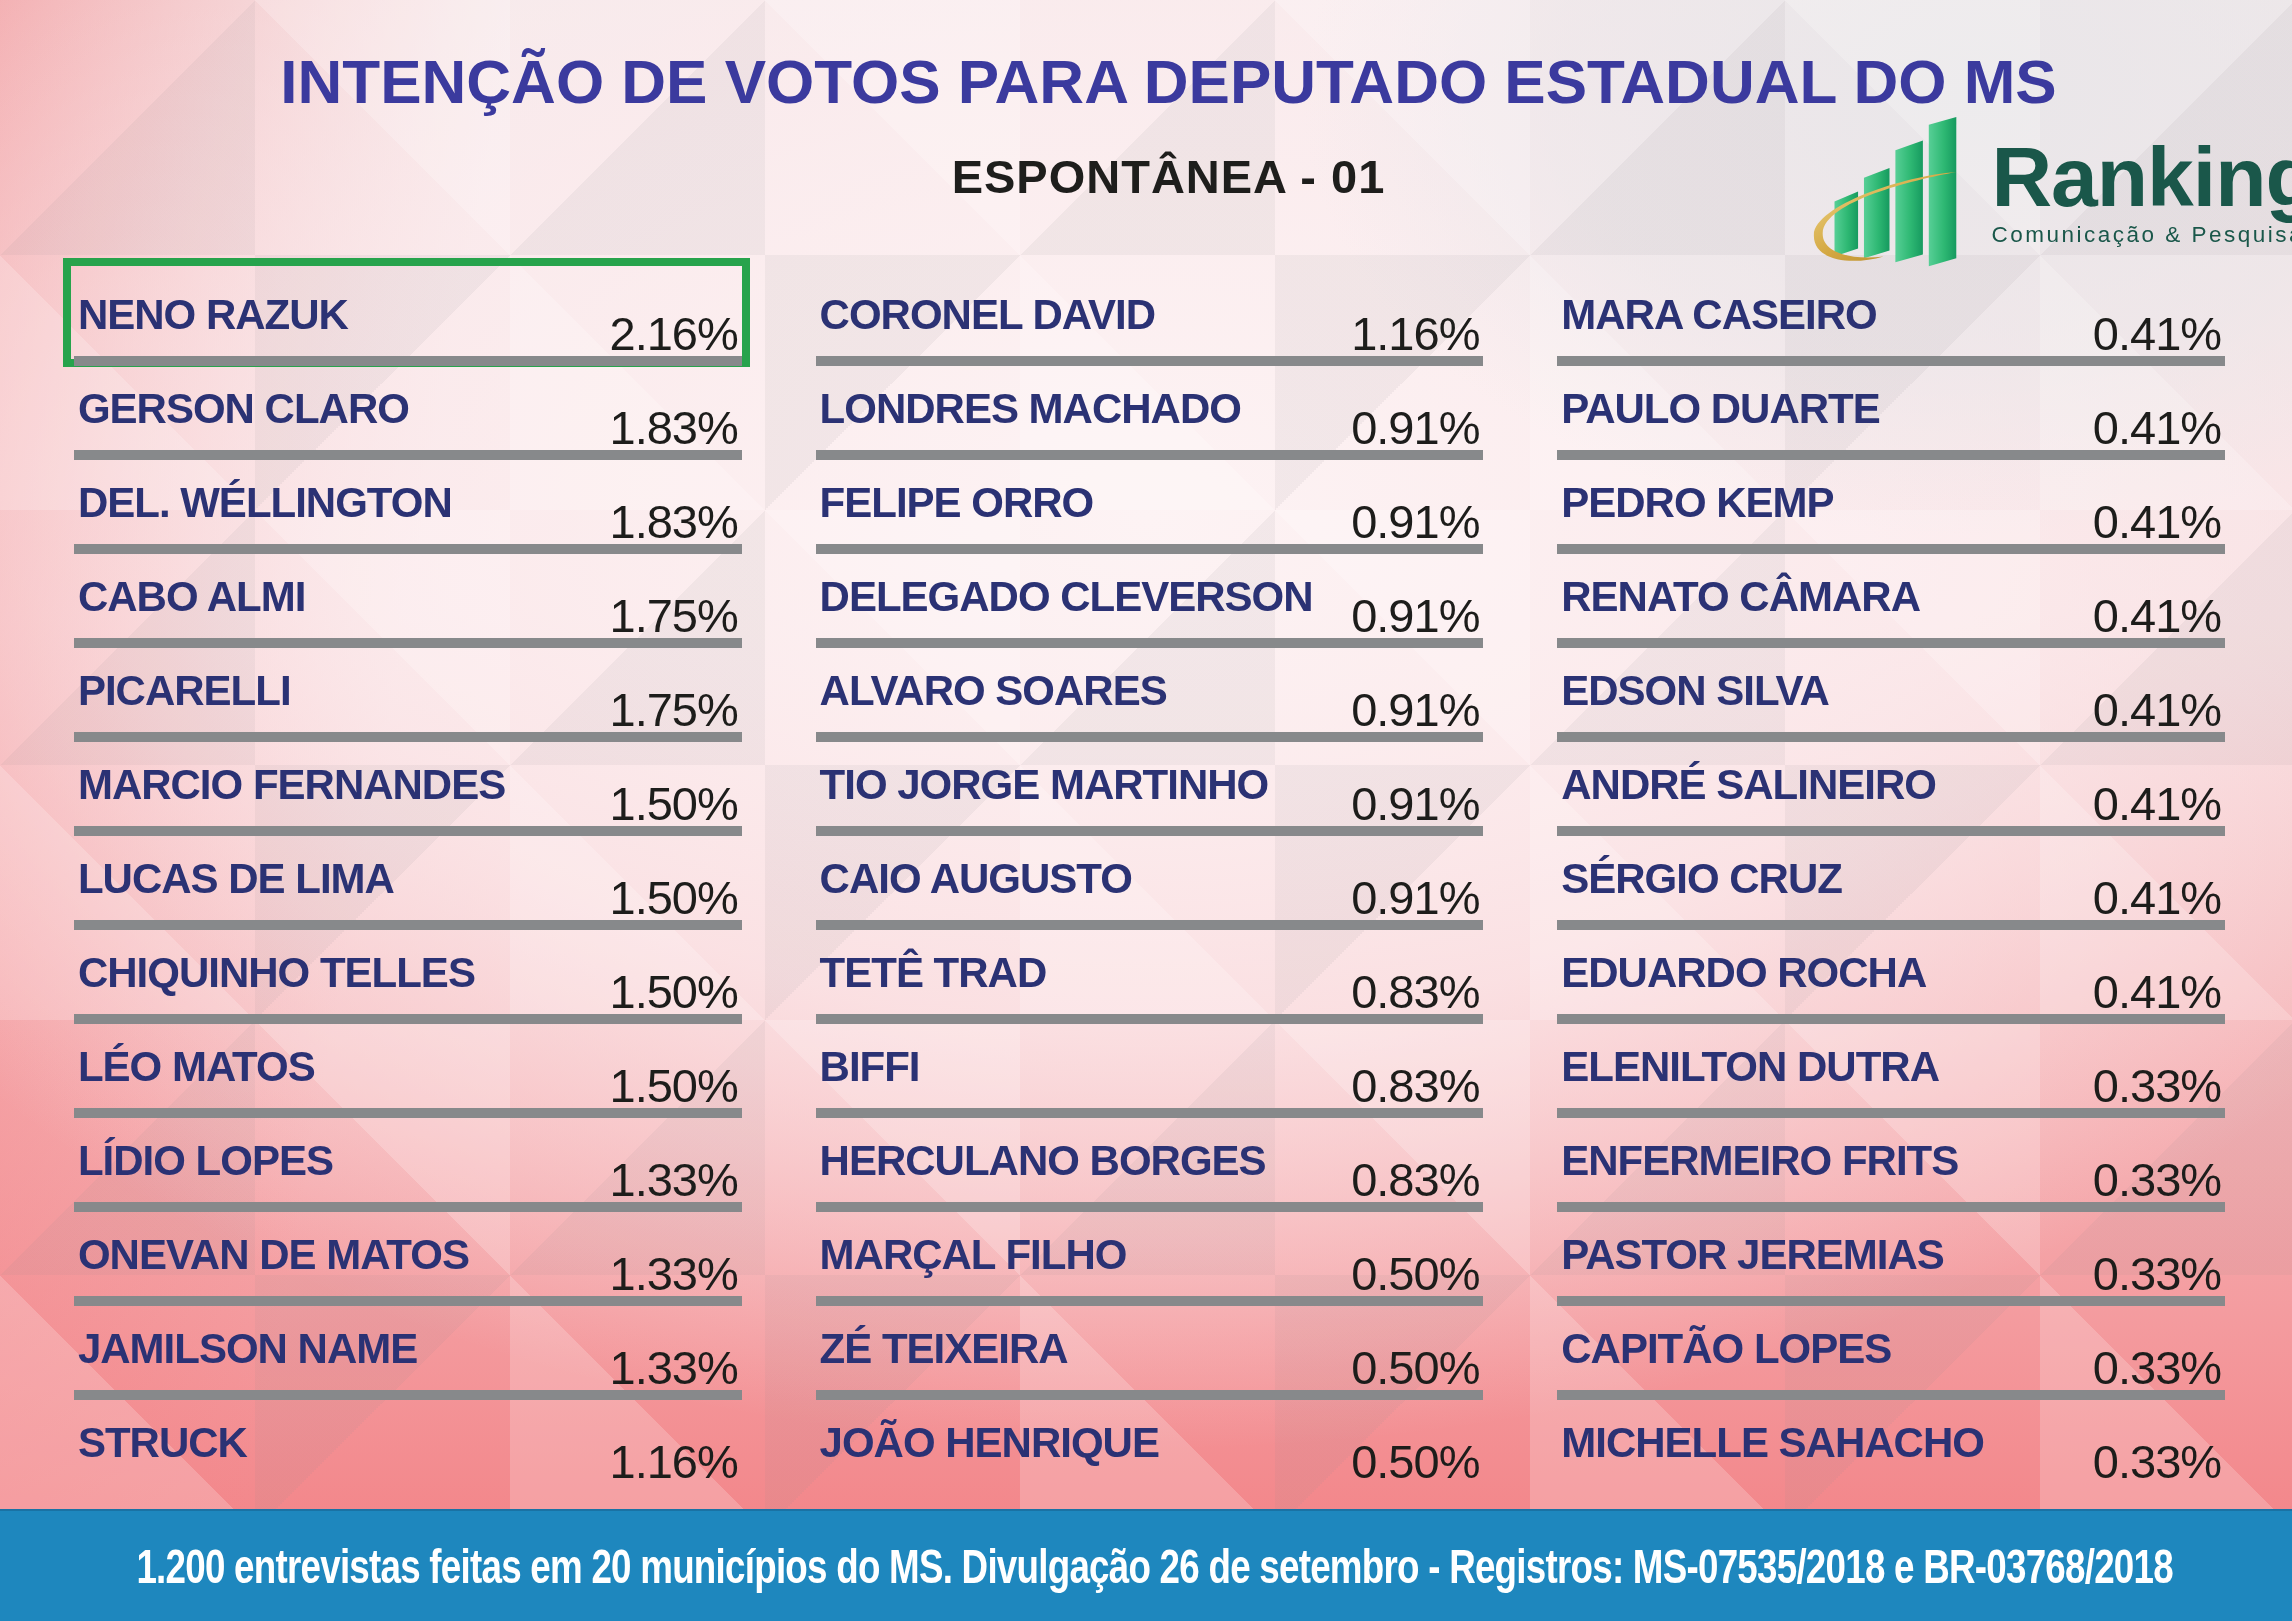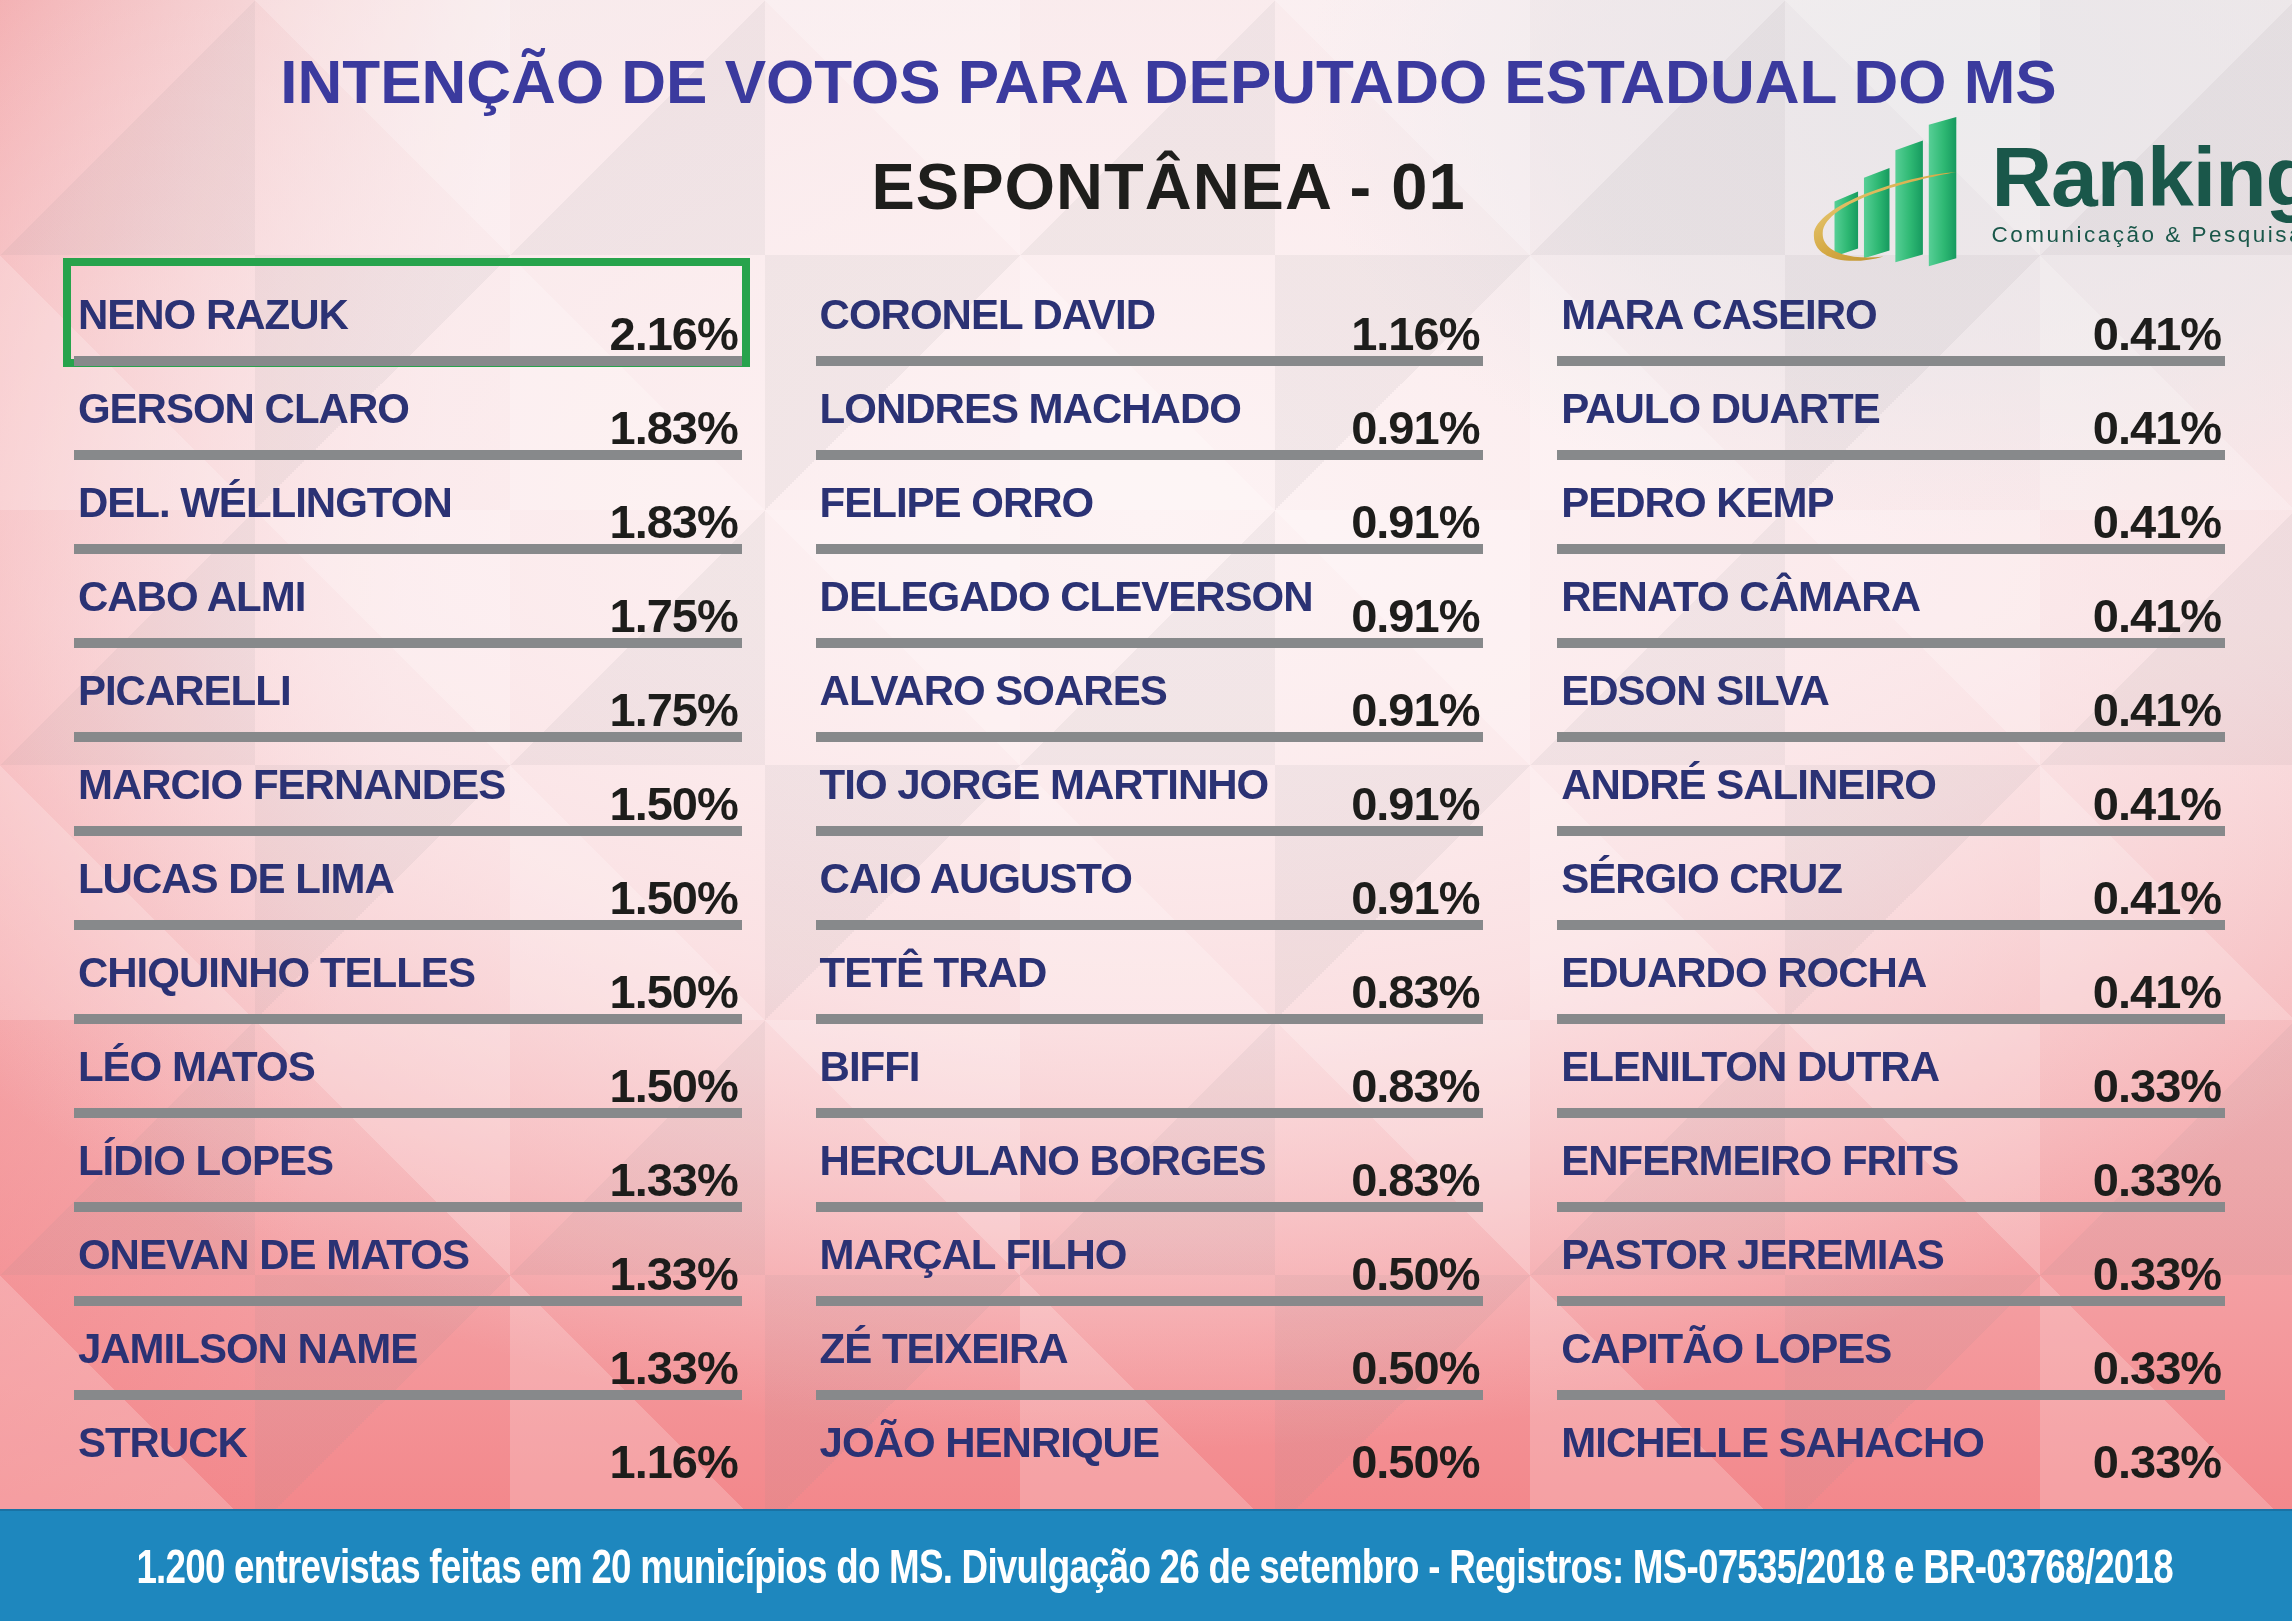--- a/index.html
+++ b/index.html
@@ -33,21 +33,21 @@
   .header { text-align: center; padding-top: 49px; margin-left: 44px; }
   .title {
     font-size: 62px;
     font-weight: bold;
     color: #3b3a9e;
     letter-spacing: 0px;
     line-height: 1.05;
   }
   .subtitle {
     margin-top: 35px;
-    font-size: 65px;
+    font-size: 47px;
     font-weight: bold;
     color: #1e1e1c;
     letter-spacing: 1px;
   }
 
   .logo {
     position: absolute;
     top: 106px;
     right: 25.5px;
     width: 461px;
@@ -101,21 +101,21 @@
   .name {
     font-size: 42px;
     font-weight: bold;
     color: #2b3274;
     letter-spacing: -1px;
     white-space: nowrap;
     padding-bottom: 7.8px;
   }
   .val {
     font-size: 47px;
-    font-weight: bold;
+    font-weight: normal;
     color: #1d1d1b;
     letter-spacing: -1px;
     white-space: nowrap;
     padding-bottom: 7.8px;
     margin-top: 36px;
   }
   .hl {
     position: absolute;
     top: -13.7px; left: -10.8px; right: -8.8px; bottom: -1px;
     border: 8.8px solid #27a34c;

